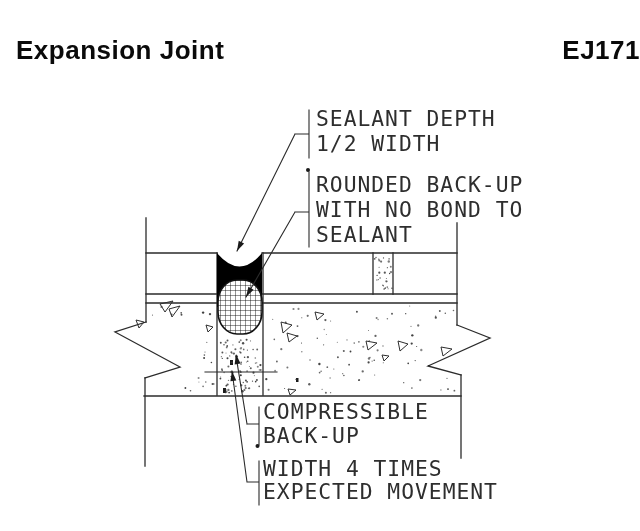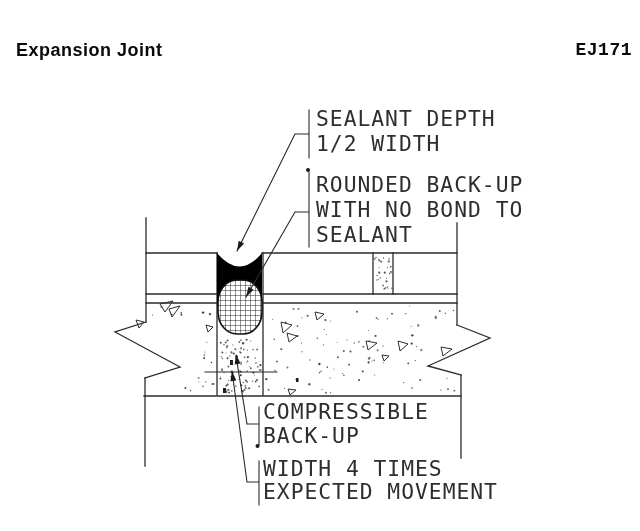--- a/index.html
+++ b/index.html
@@ -1,21 +1,21 @@
 <!DOCTYPE html>
 <html><head>
 <meta charset="utf-8">
 <style>
   html,body{margin:0;padding:0;background:#fff;}
   #page{position:relative;width:640px;height:531px;background:#ffffff;overflow:hidden;
         font-family:"Liberation Sans",sans-serif;}
-  .hdr{position:absolute;top:36px;font-weight:bold;font-size:18px;letter-spacing:.5px;
+  .hdr{position:absolute;top:36px;font-weight:bold;font-size:26px;letter-spacing:.5px;
        color:#0a0a0a;line-height:28px;white-space:nowrap;}
   #title{left:16px;}
-  #code{right:8px;font-family:Liberation Mono, monospace;}
+  #code{right:0;}
   svg{position:absolute;left:0;top:0;}
   .draft{position:absolute;color:#2e2e2e;font-family:"DejaVu Sans Mono",monospace;
          font-size:22px;letter-spacing:1px;white-space:nowrap;transform-origin:left top;
          transform:scaleX(0.97);}
   .lh25{line-height:25px;} .lh24{line-height:24px;} .lh23{line-height:23px;}
 </style>
 </head>
 <body>
 
 <div id="page">

